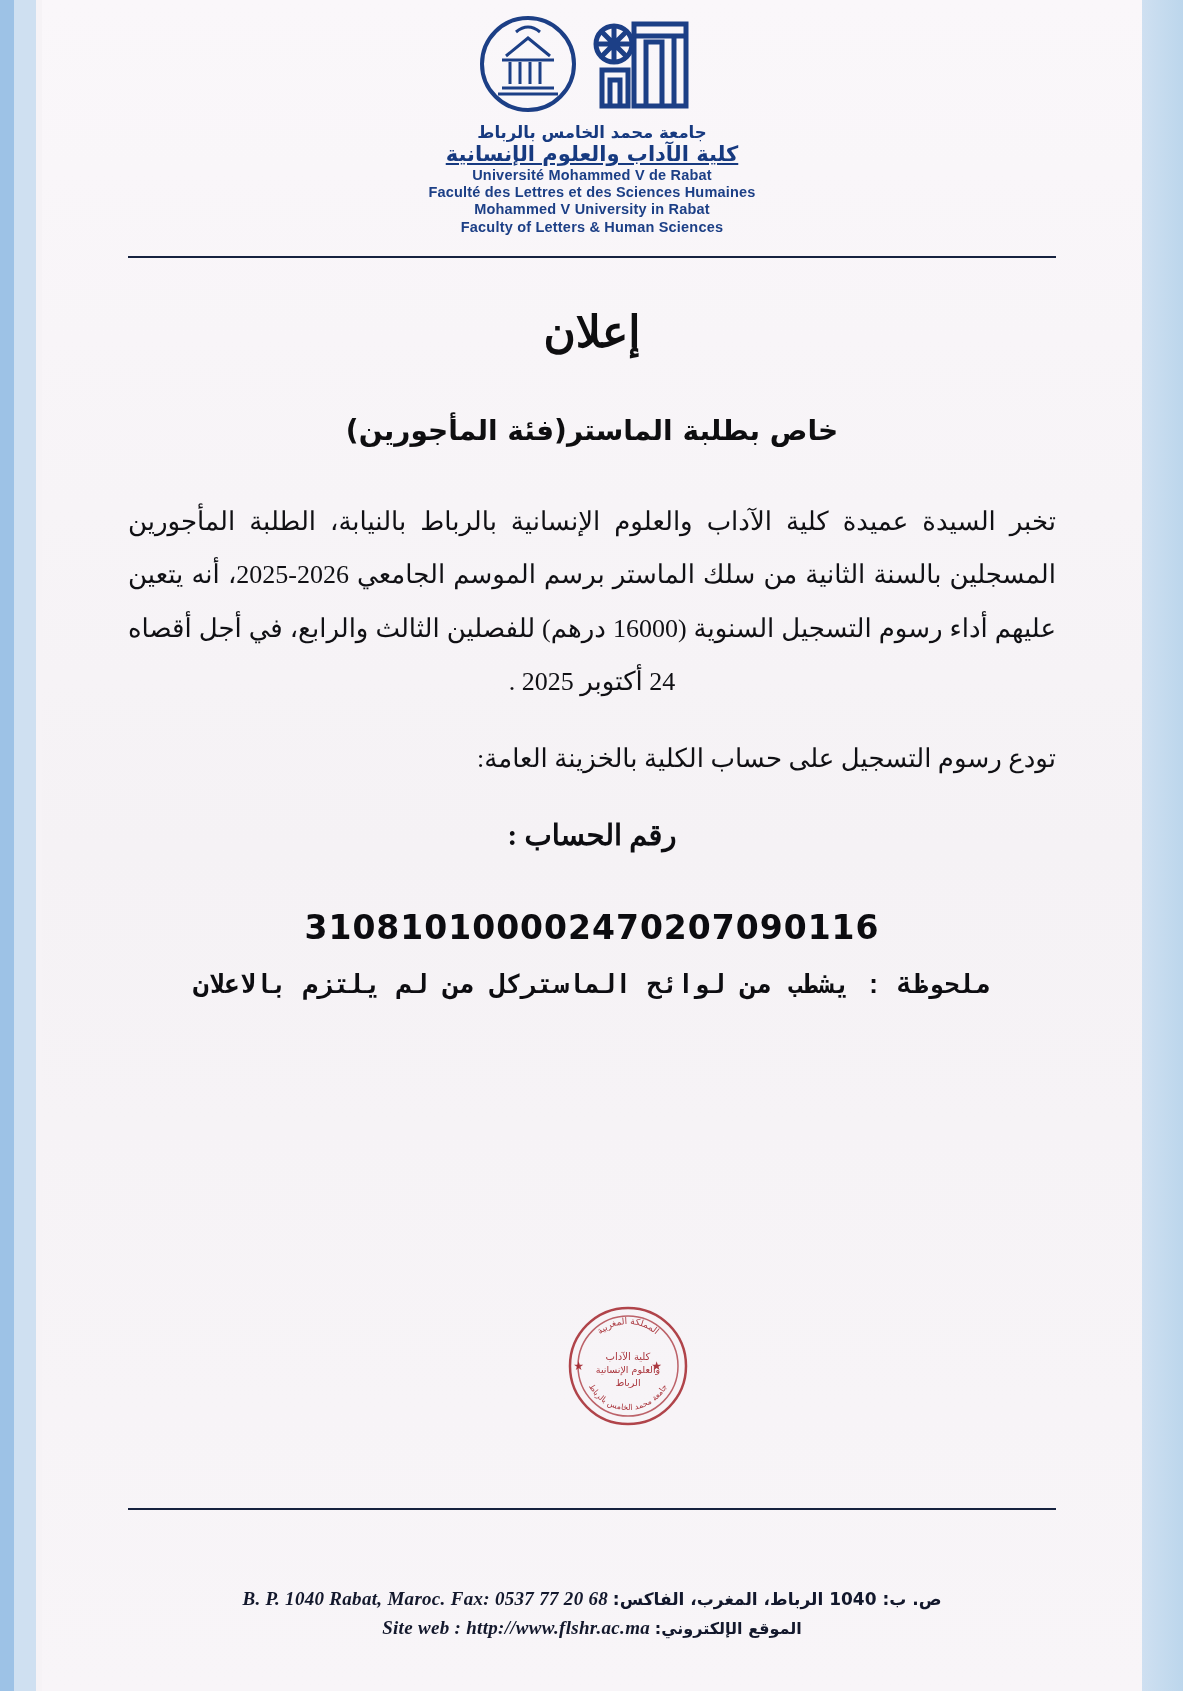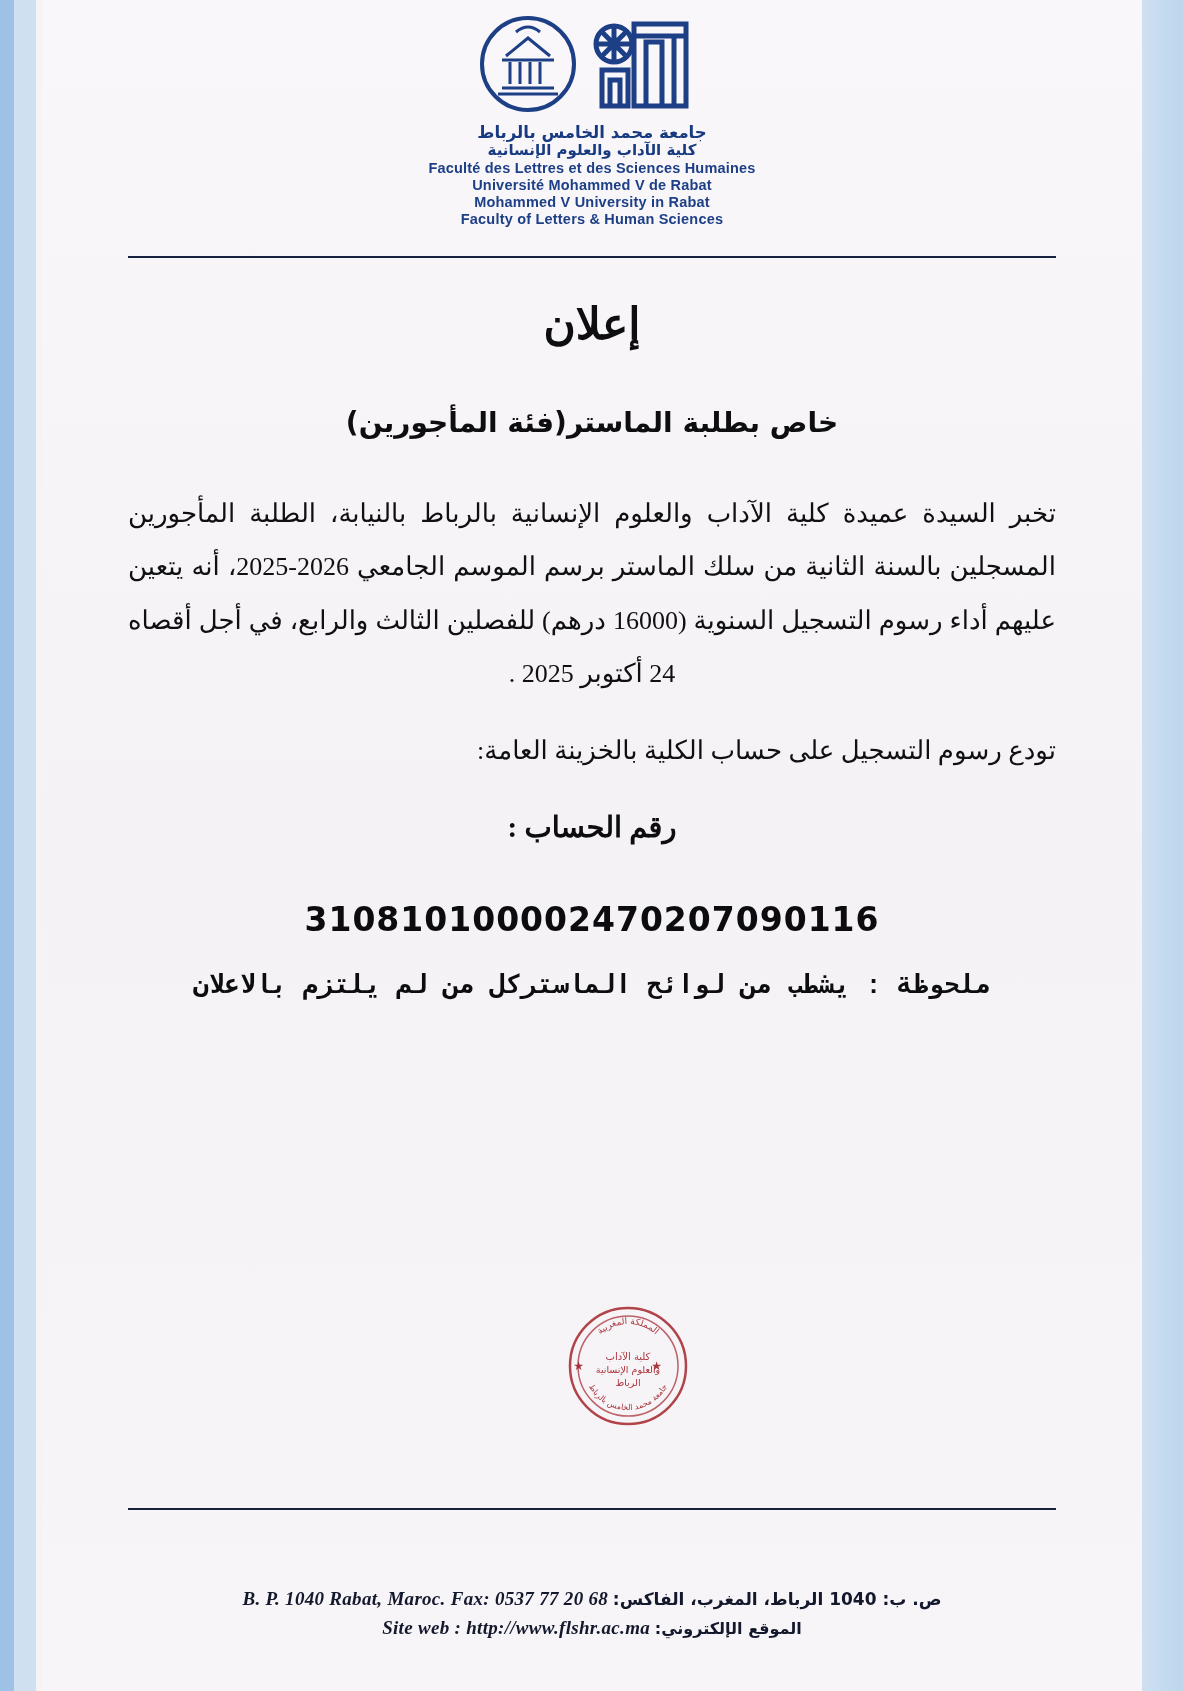--- a/index.html
+++ b/index.html
@@ -84,24 +84,25 @@
   }
   .univ-ar1 {
     font-family: "DejaVu Sans", sans-serif;
     font-size: 16.5px;
     font-weight: 700;
     letter-spacing: 2px;
     color: #173a80;
   }
   .univ-ar2 {
     font-family: "DejaVu Sans", sans-serif;
-    font-size: 15px;
+    font-size: 21px;
     font-weight: 700;
     letter-spacing: 1.6px;
     color: #173a80;
+    text-decoration: underline;
   }
   .univ-fr {
     font-family: "Liberation Sans", sans-serif;
     font-size: 14.5px;
     font-weight: 700;
     color: #1c3f86;
     letter-spacing: .2px;
     direction: ltr;
   }
   .rule {
@@ -120,21 +121,21 @@
     top: 290px;
     left: 86px;
     width: 928px;
     text-align: center;
   }
   .title {
     font-family: "Liberation Serif", serif;
     font-size: 44px;
     font-weight: 700;
     color: #0e0e10;
-    margin: 8px 0 56px 0;
+    margin: 16px 0 56px 0;
     letter-spacing: 0;
   }
   .subtitle {
     font-family: "DejaVu Sans", sans-serif;
     font-size: 28px;
     font-weight: 700;
     color: #0e0e10;
     margin: 0 0 48px 0;
   }
   .para {
@@ -277,22 +278,22 @@
             <path d="M20 80 L80 80"></path>
             <path d="M38 18 Q50 8 62 18"></path>
           </g>
         </svg>
       </div>
     </div>
 
     <div class="univ-names">
       <div class="univ-ar1">جامعة محمد الخامس بالرباط</div>
       <div class="univ-ar2">كلية الآداب والعلوم الإنسانية</div>
+      <div class="univ-fr">Université Mohammed V de Rabat</div>
       <div class="univ-fr">Faculté des Lettres et des Sciences Humaines</div>
-      <div class="univ-fr">Université Mohammed V de Rabat</div>
       <div class="univ-fr">Mohammed V University in Rabat</div>
       <div class="univ-fr">Faculty of Letters &amp; Human Sciences</div>
     </div>
   </div>
 
   <div class="rule rule-top"></div>
 
   <div class="content">
     <h1 class="title">إعلان</h1>
     <h2 class="subtitle">خاص بطلبة الماستر(فئة المأجورين)</h2>

